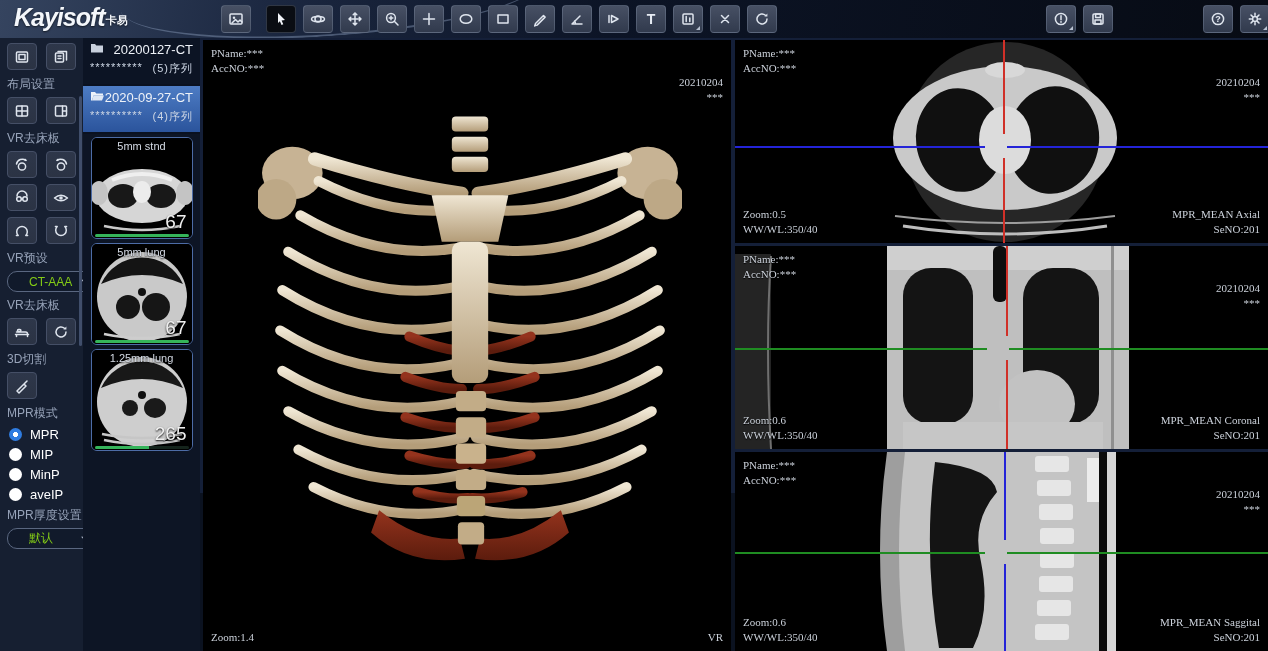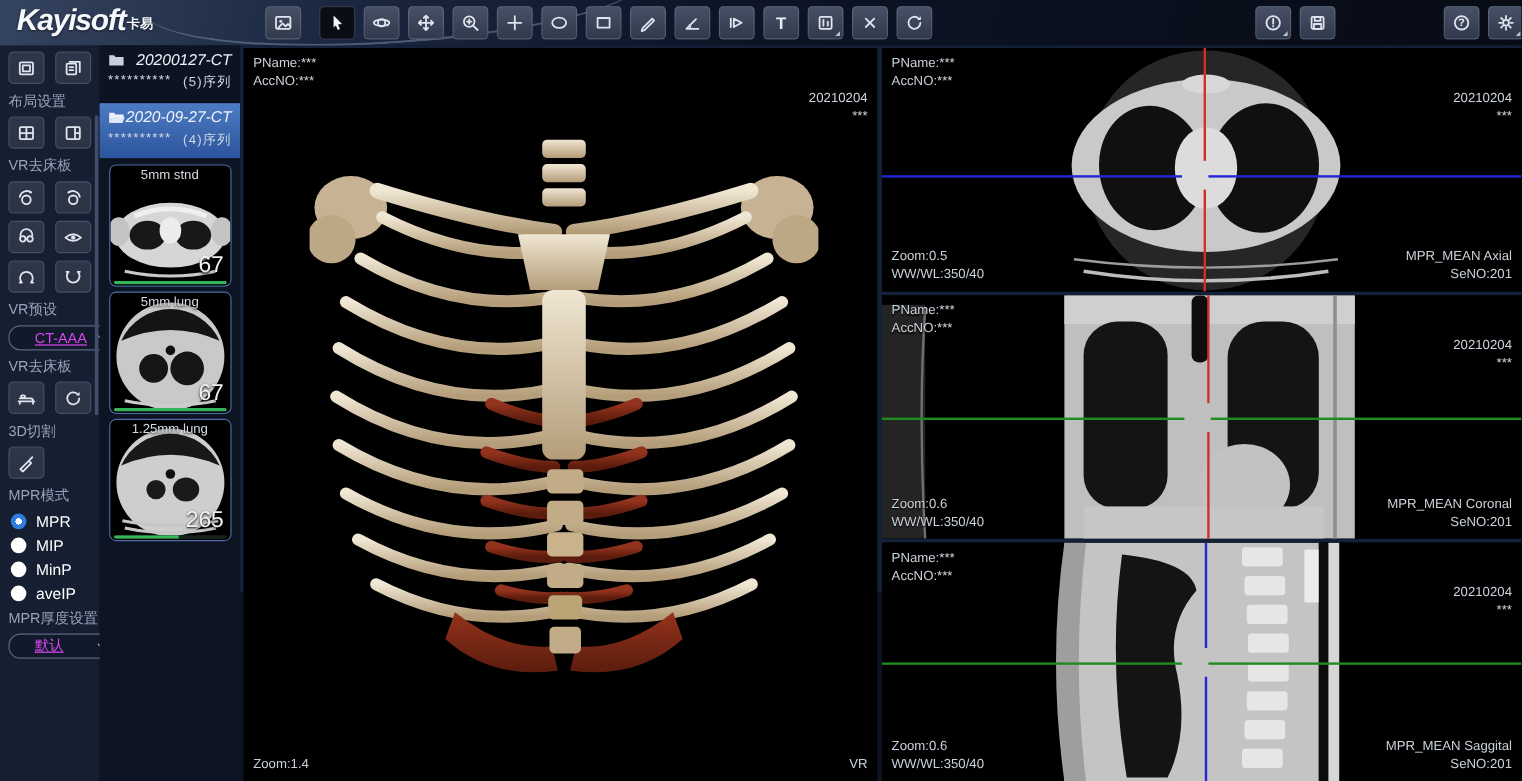--- a/index.html
+++ b/index.html
@@ -23,41 +23,41 @@
   .tb .glyph{font-size:14px;font-weight:bold;color:#e6ebf3;line-height:1;}
   .tb.corner:after{content:"";position:absolute;right:2px;bottom:2px;
     border-left:4px solid transparent;border-bottom:4px solid #b9c2d2;}
   
   .sidebar{position:absolute;left:0;top:38px;width:83px;height:613px;background:#161f31;box-sizing:border-box;padding-top:5px;}
   .slabel{display:block;color:#97a3b9;font-size:12px;margin:5px 0 4px 7px;}
   .btnrow{display:flex;gap:9px;padding:0 0 0 7px;margin-bottom:6px;}
   .sb{position:relative;width:30px;height:27px;border-radius:4px;display:flex;align-items:center;justify-content:center;
     background:linear-gradient(#39425624,#2b3344);background-color:#2c3548;border:1px solid #454f66;box-sizing:border-box;}
   .pill{margin:1px 7px 4px 7px;height:19px;border-radius:10px;background:#111a2b;border:1px solid #5a6780;
-    display:flex;align-items:center;justify-content:space-between;padding:0 21px;font-size:12px;color:#d946ef;width:62px;box-sizing:content-box;text-decoration:underline;}
+    display:flex;align-items:center;justify-content:space-between;padding:0 21px;font-size:12px;color:#84cc16;width:62px;box-sizing:content-box;}
   .chev{width:7px;height:7px;border-right:1.5px solid #aab4c6;border-bottom:1.5px solid #aab4c6;transform:rotate(45deg);margin-top:-3px;}
   .radio{display:flex;align-items:center;gap:8px;margin:5px 0 5px 9px;font-size:13px;color:#fff;}
   .rdo{width:13px;height:13px;border-radius:50%;background:#fff;flex:none;}
   .rdo.on{background:radial-gradient(circle,#fff 0 2.6px,#2f7ce0 2.7px);}
   .sscroll{position:absolute;right:1px;top:58px;width:3px;height:250px;border-radius:2px;background:#404e6b;}
   
   .thumbcol{position:absolute;left:83px;top:38px;width:117px;height:613px;background:#0d1525;}
   .study{position:relative;height:42px;padding:4px 7px 0 7px;border-bottom:2px solid #0a1120;background:#0c1424;}
   .study.sel{background:linear-gradient(#4d7cc4,#2b549c);}
-  .study .r1{display:flex;justify-content:space-between;align-items:center;font-size:13px;color:#eef2f8;font-style:italic;}
+  .study .r1{display:flex;justify-content:space-between;align-items:flex-start;font-size:13px;color:#eef2f8;}
   .study .r2{display:flex;justify-content:space-between;font-size:11px;color:#cdd6e4;margin-top:4px;letter-spacing:1px;}
   .thumb{position:relative;width:100px;height:100px;margin:3px auto 4px auto;background:#000;
     border:1px solid #4d6ca6;border-radius:6px;overflow:hidden;}
   .thumb.gray{border-color:#5b6579;}
   .thumb .tl{position:absolute;top:2px;left:0;right:0;text-align:center;font-size:11px;color:#d4dae4;text-shadow:0 1px 2px #000;}
   .thumb .num{position:absolute;right:5px;bottom:5px;font-size:19px;color:#f0f0f0;text-shadow:0 1px 2px #000;}
   .pbar{position:absolute;left:3px;right:3px;bottom:1px;height:3px;background:#15241c;border-radius:2px;overflow:hidden;}
   .pfill{height:100%;background:#35b45a;}
   
-  .viewer{position:absolute;left:200px;top:38px;width:1068px;height:455px;background:#141f38;}
+  .viewer{position:absolute;left:200px;top:38px;width:1068px;height:455px;background:#141f38;font-family:Liberation Serif, serif;}
   .vp{position:absolute;background:#000;overflow:hidden;}
   .vp-vr{left:3px;top:2px;width:528px;height:611px;}
   .vp-ax{left:535px;top:2px;width:533px;height:203px;}
   .vp-co{left:535px;top:208px;width:533px;height:203px;}
   .vp-sa{left:535px;top:414px;width:533px;height:199px;}
   .ol{position:absolute;font-size:11px;line-height:15px;color:#cbd1da;text-shadow:0 1px 1px #000;z-index:5;}
   .tl2{top:6px;left:8px;} .tr2{top:6px;right:8px;text-align:right;margin-top:29px;}
   .bl2{bottom:6px;left:8px;} .br2{bottom:6px;right:8px;text-align:right;}
   .xline{position:absolute;z-index:4;}
   

